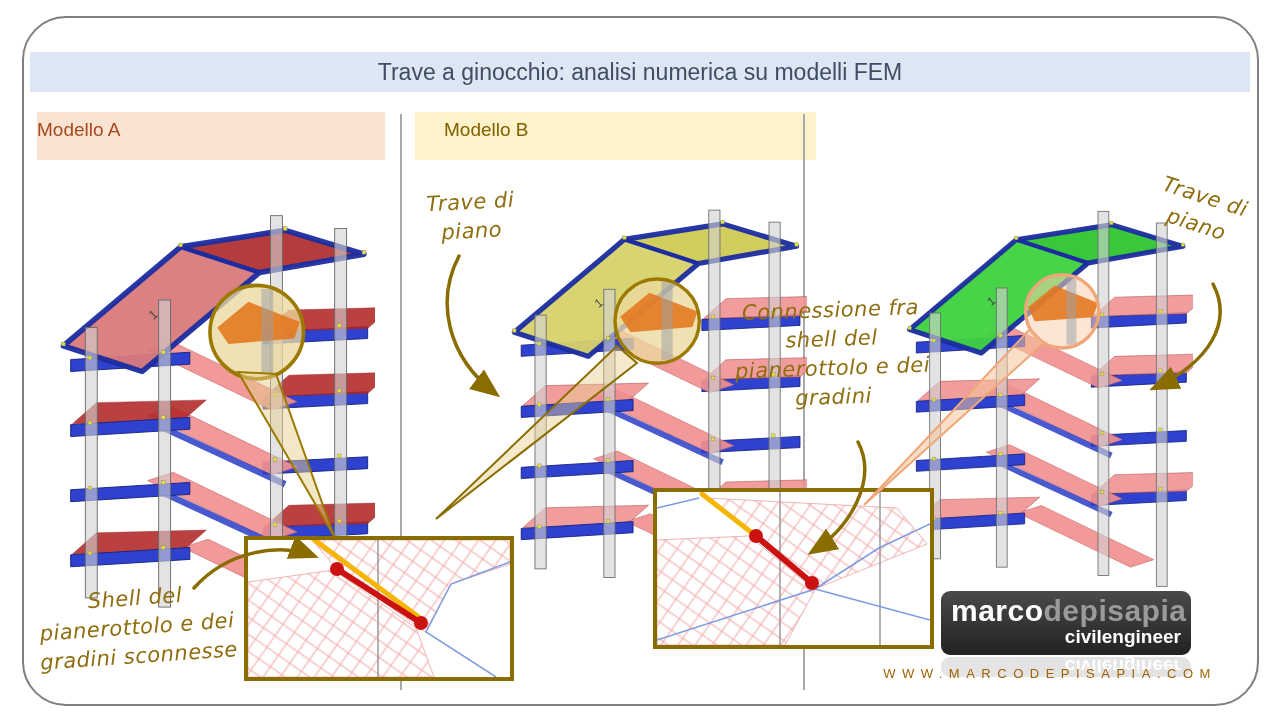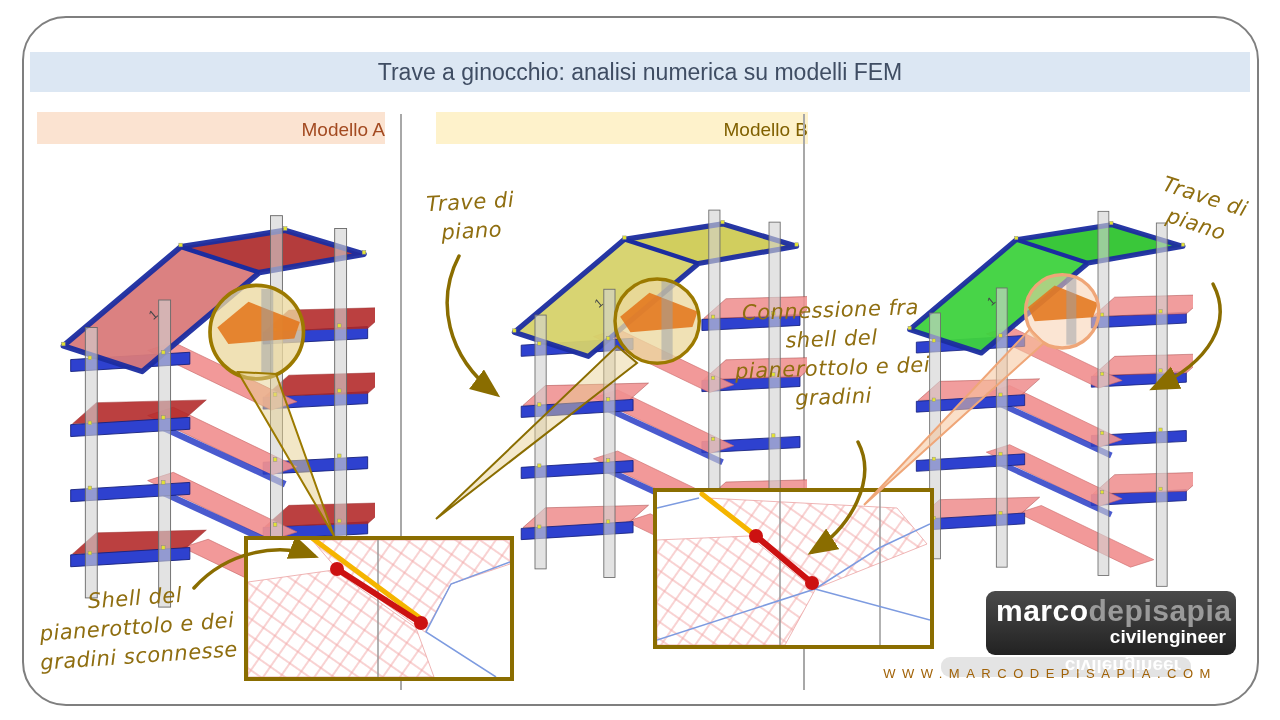--- a/index.html
+++ b/index.html
@@ -2,30 +2,30 @@
 <html><head>
 <meta charset="utf-8">
 <style>
   html,body{margin:0;padding:0;background:#ffffff;}
   .stage{position:relative;width:1280px;height:720px;background:#fff;overflow:hidden;
          font-family:"Liberation Sans",sans-serif;}
   .slide{position:absolute;left:22px;top:16px;width:1233px;height:686px;
          border:2.5px solid #7f7f7f;border-radius:44px;background:#fff;}
   .titlebar{position:absolute;left:30px;top:52px;width:1220px;height:40px;background:#dce7f3;}
   .titlebar .t{width:100%;text-align:center;line-height:40px;font-size:23px;color:#3f4d63;}
-  .mheader{position:absolute;top:112px;height:32px;background:var(--bg);color:var(--fg);
-           text-align:right;line-height:36px;font-size:19px;}
+  .mheader{position:absolute;top:112px;height:48px;background:var(--bg);color:var(--fg);
+           text-align:left;line-height:36px;font-size:19px;}
   .divider{position:absolute;top:114px;width:2px;height:576px;background:#a8a8a8;}
   .modelsvg{position:absolute;}
   .detailbox{position:absolute;background:#fff;border:4px solid #8a6d00;}
   .overlay{position:absolute;left:0;top:0;width:1280px;height:720px;pointer-events:none;}
   .ann{position:absolute;font-family:"DejaVu Sans",sans-serif;font-style:italic;
        color:#8f6e10;font-size:21px;line-height:1.38;text-align:center;letter-spacing:.5px;}
   .logo{position:absolute;left:941px;top:591px;width:250px;height:64px;border-radius:9px;
-        background:linear-gradient(#4a4a4a,#222);color:#fff;padding:4px 10px 0 10px;box-sizing:border-box;margin-left:45px;}
+        background:linear-gradient(#4a4a4a,#222);color:#fff;padding:4px 10px 0 10px;box-sizing:border-box;}
   .logo .l1{font-size:30px;font-weight:bold;line-height:32px;letter-spacing:.5px;}
   .logo .l1 .lt{color:#9a9a9a;font-weight:bold;}
   .logo .l2{font-size:19px;font-weight:bold;text-align:right;line-height:20px;}
   .logo-reflection{position:absolute;left:941px;top:657px;width:250px;height:20px;overflow:hidden;
         opacity:.16;transform:scaleY(-1);border-radius:9px;background:#555;color:#fff;
         padding:0 10px;box-sizing:border-box;text-align:right;font-size:19px;font-weight:bold;}
   .weburl{position:absolute;left:850px;top:666px;width:400px;text-align:center;
           font-size:13px;color:#a16207;letter-spacing:6.5px;white-space:nowrap;}
 </style>
 </head>
@@ -119,21 +119,21 @@
         </g>
       </g>
     </defs>
   </svg>
 
   <div class="titlebar">
     <div class="t">Trave a ginocchio: analisi numerica su modelli FEM</div>
   </div>
 
   <div class="mheader" style="left: 37px; width: 348px; --bg: #fbe3d1; --fg: #a34a21;">Modello A</div>
-  <div class="mheader" style="left: 436px; width: 372px; --bg: #fef2cb; --fg: #806000;">Modello B</div>
+  <div class="mheader" style="left: 415px; width: 372px; padding-left: 29px; --bg: #fef2cb; --fg: #806000;">Modello B</div>
 
   <div class="divider" style="left:400px;"></div>
   <div class="divider" style="left:803px;"></div>
 
   <svg class="modelsvg" style="left: 45px; top: 190px; --slabL: #d97a7a; --slabR: #b03232; --land: #b22626; --ramp: #f19090;" width="330" height="440" viewBox="0 0 360 480">
     <use href="#bld"></use>
     <clipPath id="cA">
         <circle cx="231" cy="155" r="51"></circle>
       </clipPath>
     <g>

